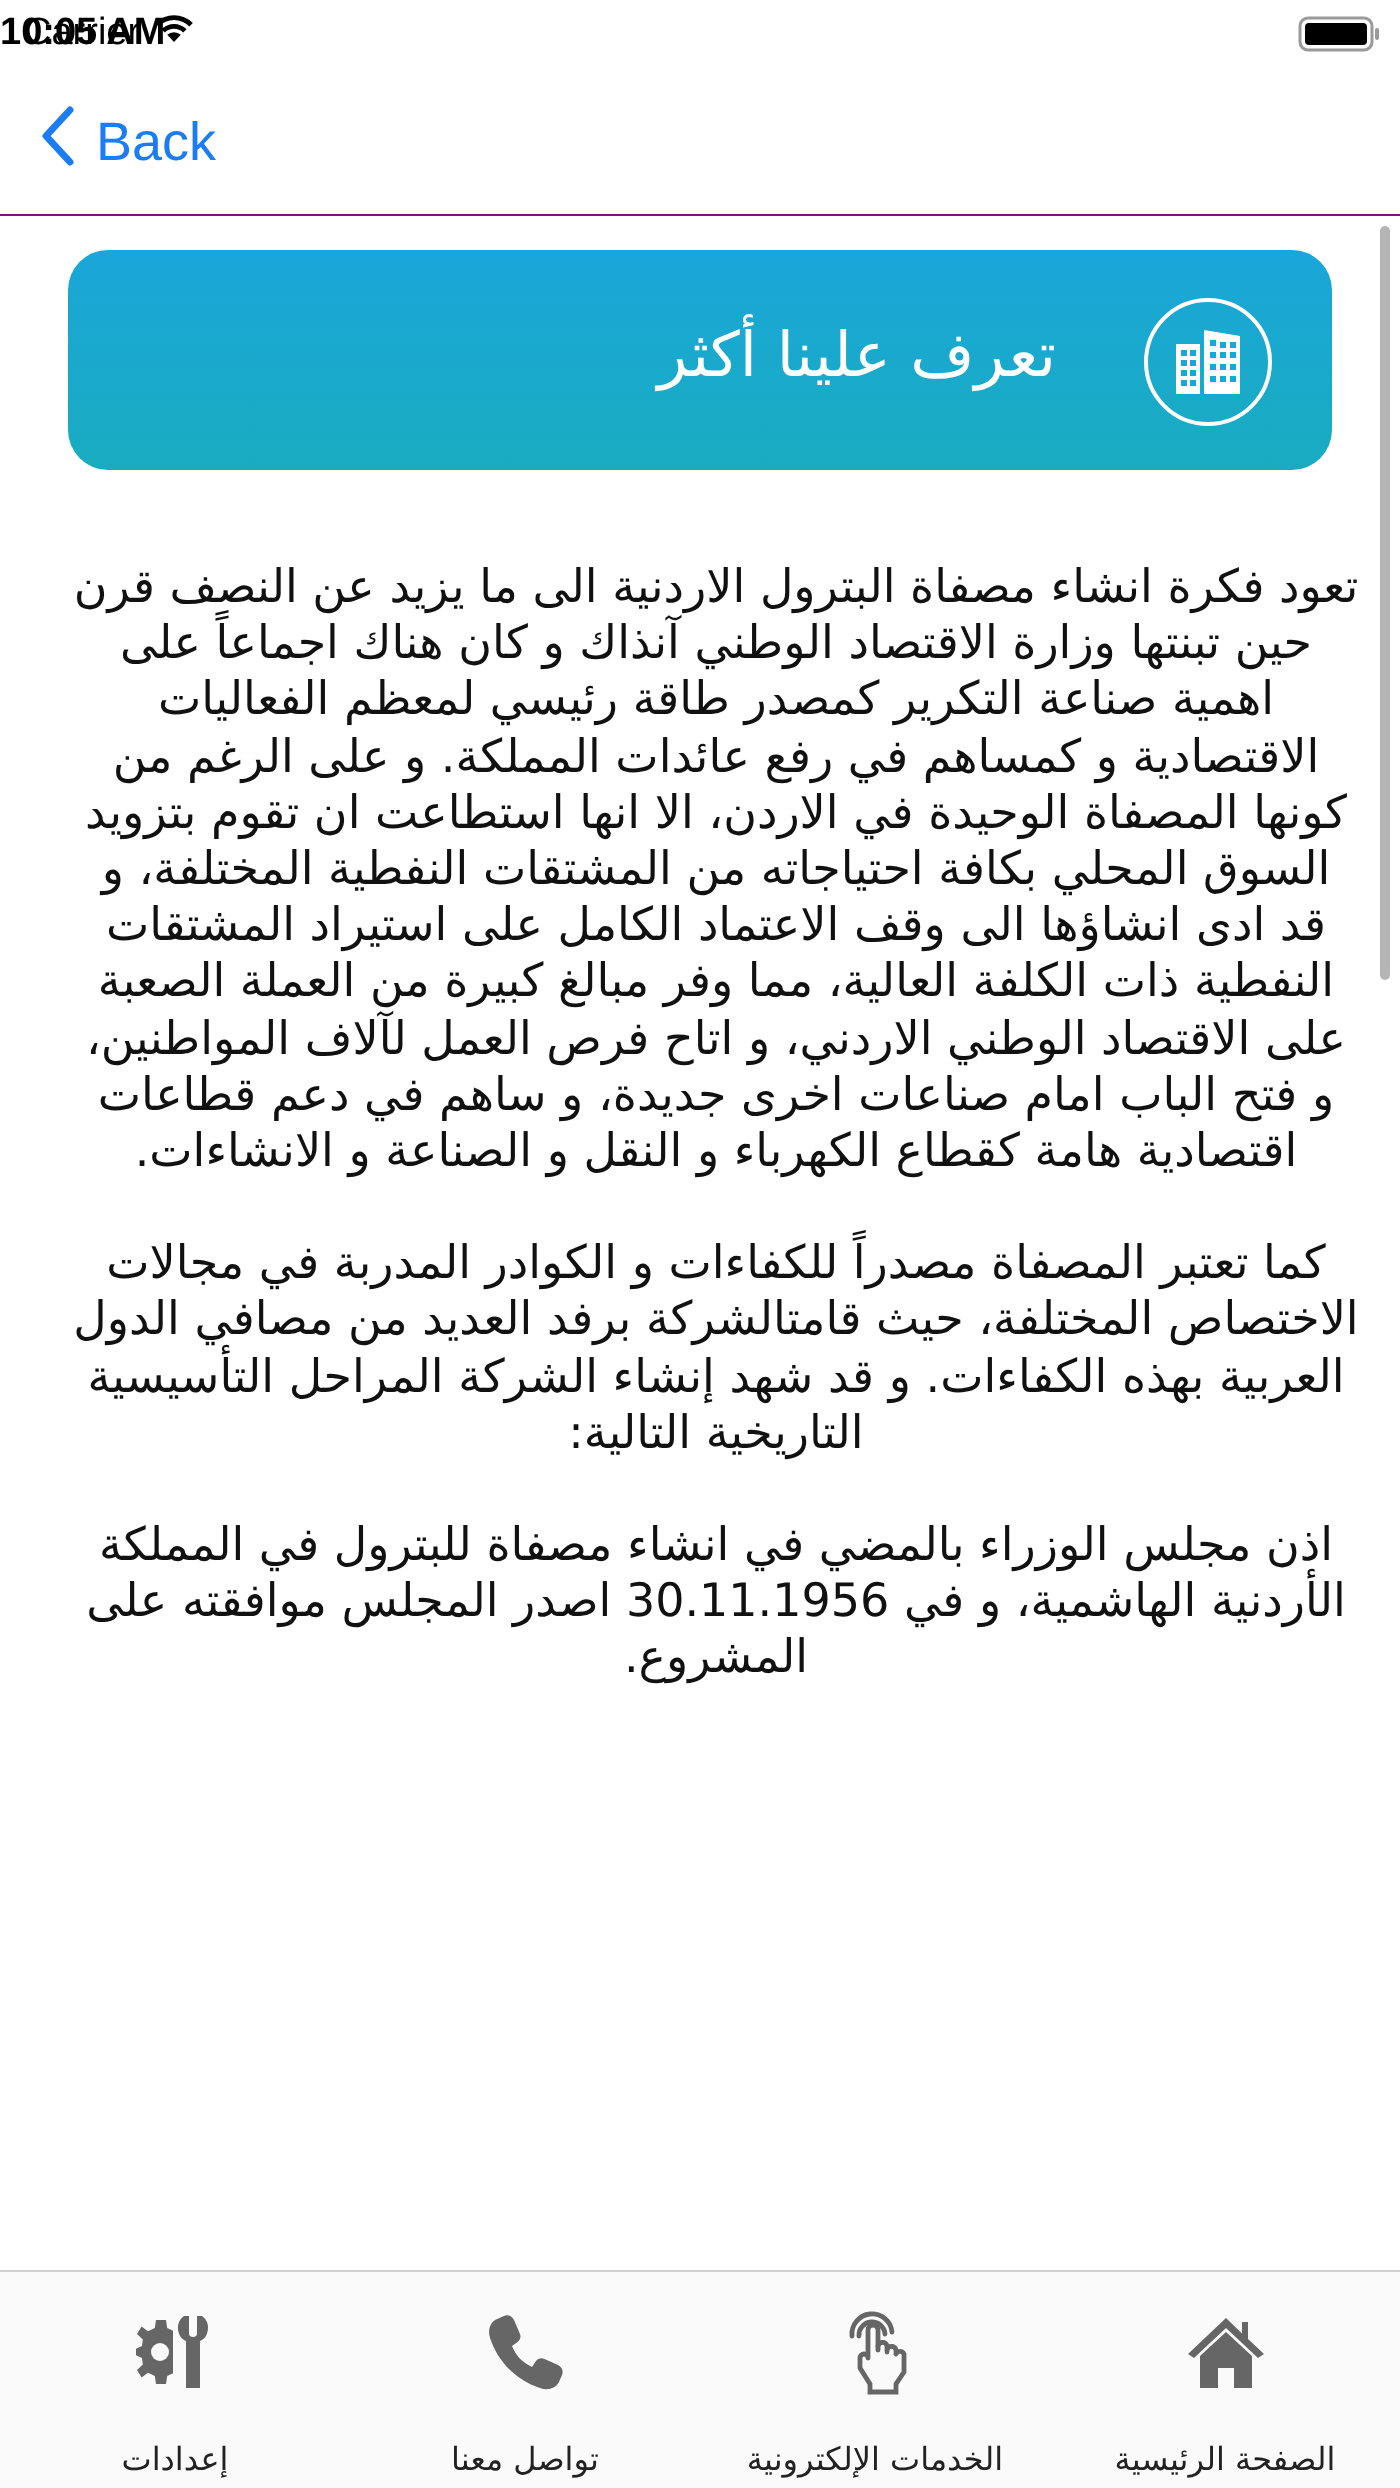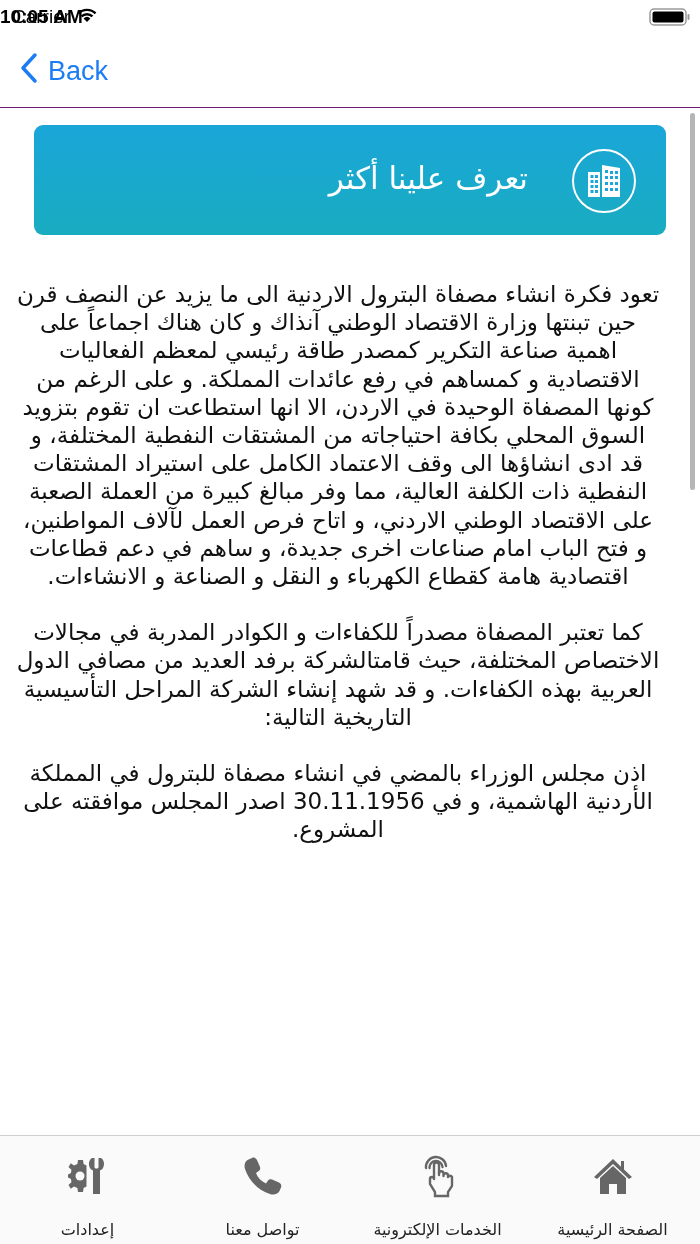--- a/index.html
+++ b/index.html
@@ -10,28 +10,28 @@
   .status-bar { position: absolute; top: 0; left: 0; width: 700px; height: 40px; }
   .carrier { position: absolute; left: 12px; top: 6px; font-family: "Liberation Sans", sans-serif; font-size: 19px; display: flex; align-items: flex-start; gap: 6px; }
   .clock { position: absolute; left: 0; width: 700px; top: 6px; font-family: "Liberation Sans", sans-serif; font-size: 19px; font-weight: 600; }
   .battery { position: absolute; right: 9px; top: 8px; width: 42px; height: 18px; }
 
   
   .nav-bar { position: absolute; top: 40px; left: 0; width: 700px; height: 68px; border-bottom: 1px solid #701a75; }
   .back-button { position: absolute; left: 20px; top: 12px; display: flex; align-items: center; gap: 10px; color: #1c7cf4; font-family: "Liberation Sans", sans-serif; font-size: 27px; cursor: pointer; }
 
   
-  .hero-card { position: absolute; left: 34px; top: 125px; width: 632px; height: 110px; border-radius: 9px;
+  .hero-card { position: absolute; left: 34px; top: 125px; width: 632px; height: 110px; border-radius: 20px;
                background: linear-gradient(180deg, #1aa6d9 0%, #19acc0 100%); }
   .hero-title { position: absolute; right: 138px; top: 0; height: 110px; line-height: 106px; color: #fff;
                 font-family: "DejaVu Sans", sans-serif; font-size: 31px; direction: rtl; }
   .hero-icon { position: absolute; right: 30px; top: 24px; width: 64px; height: 64px; border: 2px solid #fff; border-radius: 50%; display: flex; align-items: center; justify-content: center; }
 
   
-  .content { position: absolute; left: 16px; top: 280px; width: 644px; direction: rtl; text-align: center;
+  .content { position: absolute; left: 36px; top: 280px; width: 644px; direction: rtl; text-align: center;
              font-family: "DejaVu Sans", sans-serif; font-size: 23px; line-height: 28.2px; color: #111; letter-spacing: -0.3px; }
   .content p { margin-bottom: 28px; }
   .scroll-indicator { position: absolute; left: 690px; top: 113px; width: 5px; height: 377px; border-radius: 3px; background: #b5b5b5; }
 
   
   .tab-bar { position: absolute; left: 0; top: 1135px; width: 700px; height: 109px; background: #fafafa; border-top: 1px solid #cfcfcf; display: flex; flex-direction: row-reverse; }
   .tab { flex: 1; display: flex; flex-direction: column; align-items: center; padding-top: 18px; cursor: pointer; }
   .tab-icon { width: 44px; height: 44px; display: flex; align-items: center; justify-content: center; }
   .tab-label { margin-top: 22px; font-family: "DejaVu Sans", sans-serif; font-size: 16px; color: #222; direction: rtl; white-space: nowrap; }
 </style>

